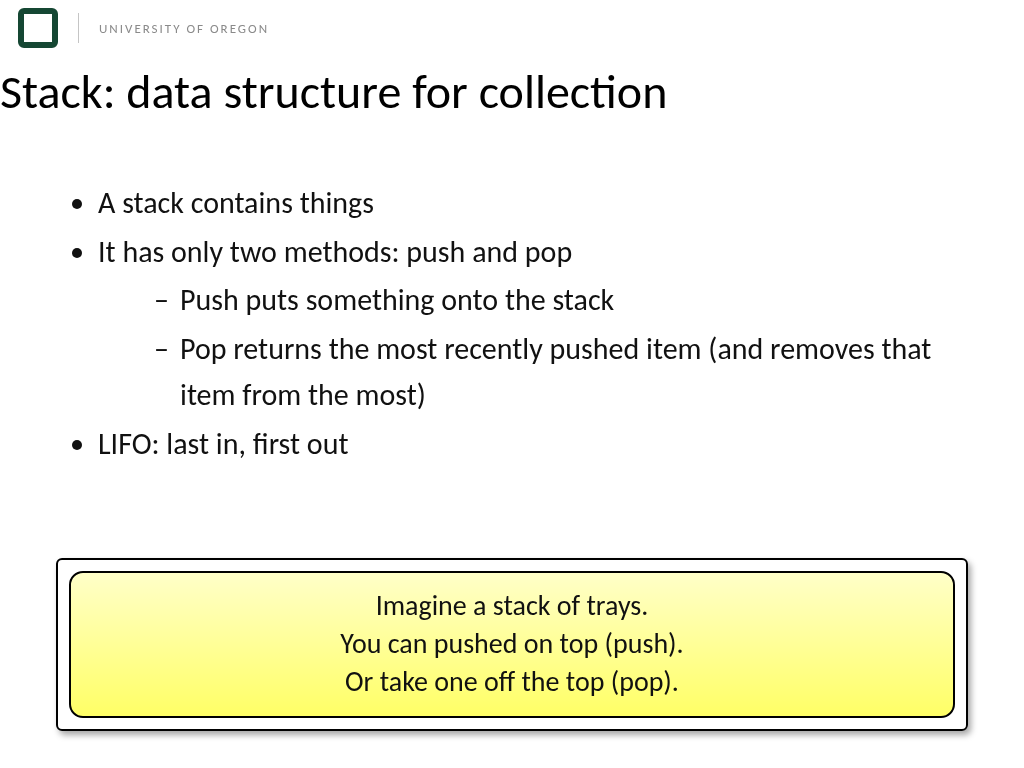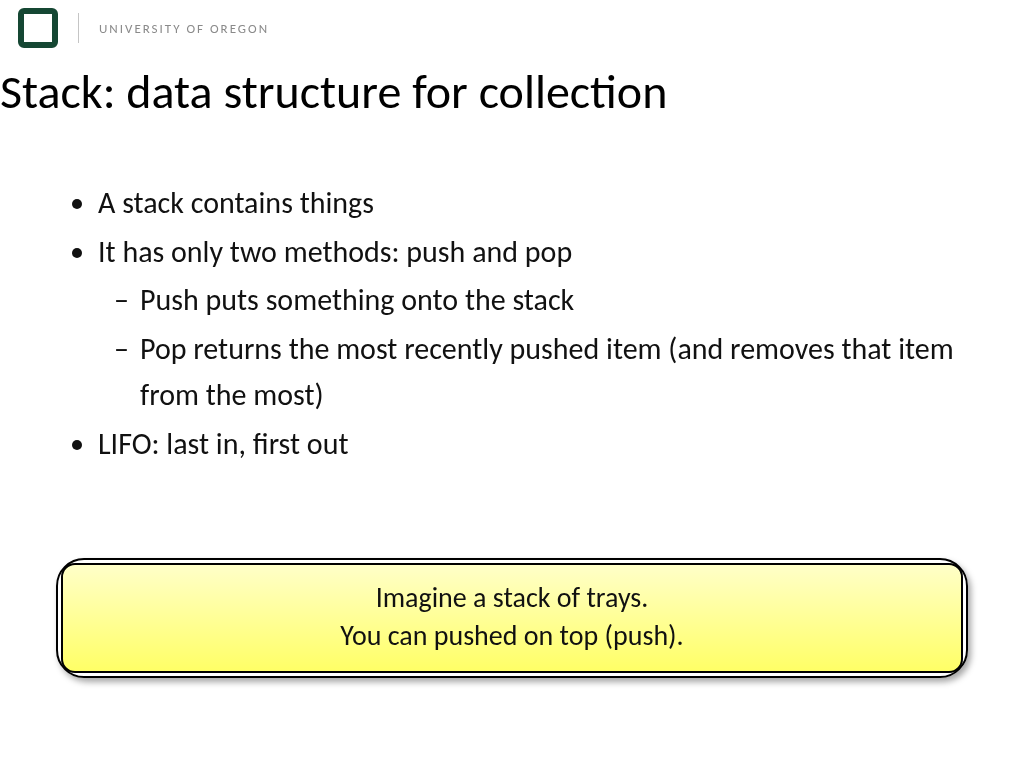--- a/index.html
+++ b/index.html
@@ -17,27 +17,27 @@
   .univ { font-size: 13px; letter-spacing: 2px; color: #8a8a8a; font-weight: 400; }
   .title {
     position: absolute; top: 62px; left: 0; width: 100%; text-align: left;
     font-size: 48px; font-weight: 400; color: #000;
   }
   .content {
     position: absolute; top: 180px; left: 68px; right: 50px;
     font-size: 30px; line-height: 1.55; color: #111;
   }
   .b1 { list-style: disc; margin-left: 30px; margin-bottom: 2px; }
-  .b2 { list-style: none; margin-left: 72px; position: relative; margin-bottom: 2px; }
+  .b2 { list-style: none; margin-left: 112px; position: relative; margin-bottom: 2px; }
   .b2::before { content: "–"; position: absolute; left: -26px; }
   .callout-wrap {
     position: absolute; left: 56px; right: 56px; top: 558px;
   }
   .callout {
-    border: 2px solid #000; border-radius: 28px; padding: 3px;
+    border: 2px solid #000; border-radius: 6px; padding: 11px;
     box-shadow: 3px 4px 6px rgba(0,0,0,0.35);
   }
   .callout-inner {
     border: 2px solid #000; border-radius: 14px;
     background: linear-gradient(#ffffc8 0%, #ffff66 100%);
     text-align: center; padding: 14px 10px 16px 10px;
     font-size: 28px; line-height: 1.35; color: #111;
   }
   .footer-shape {
     position: absolute; left: 0; right: 0; bottom: 0; height: 120px;
@@ -67,17 +67,18 @@
     <li class="b1">LIFO: last in, first out</li>
   </ul>
 
   <div class="footer-shape"></div>
 
   <div class="callout-wrap">
     <div class="callout">
       <div class="callout-inner">
         <div>Imagine a stack of trays.</div>
         <div>You can pushed on top (push).</div>
+        <div>Or take one off the top (pop).</div>
       </div>
     </div>
   </div>
 
 </div>
 
 </body></html>

